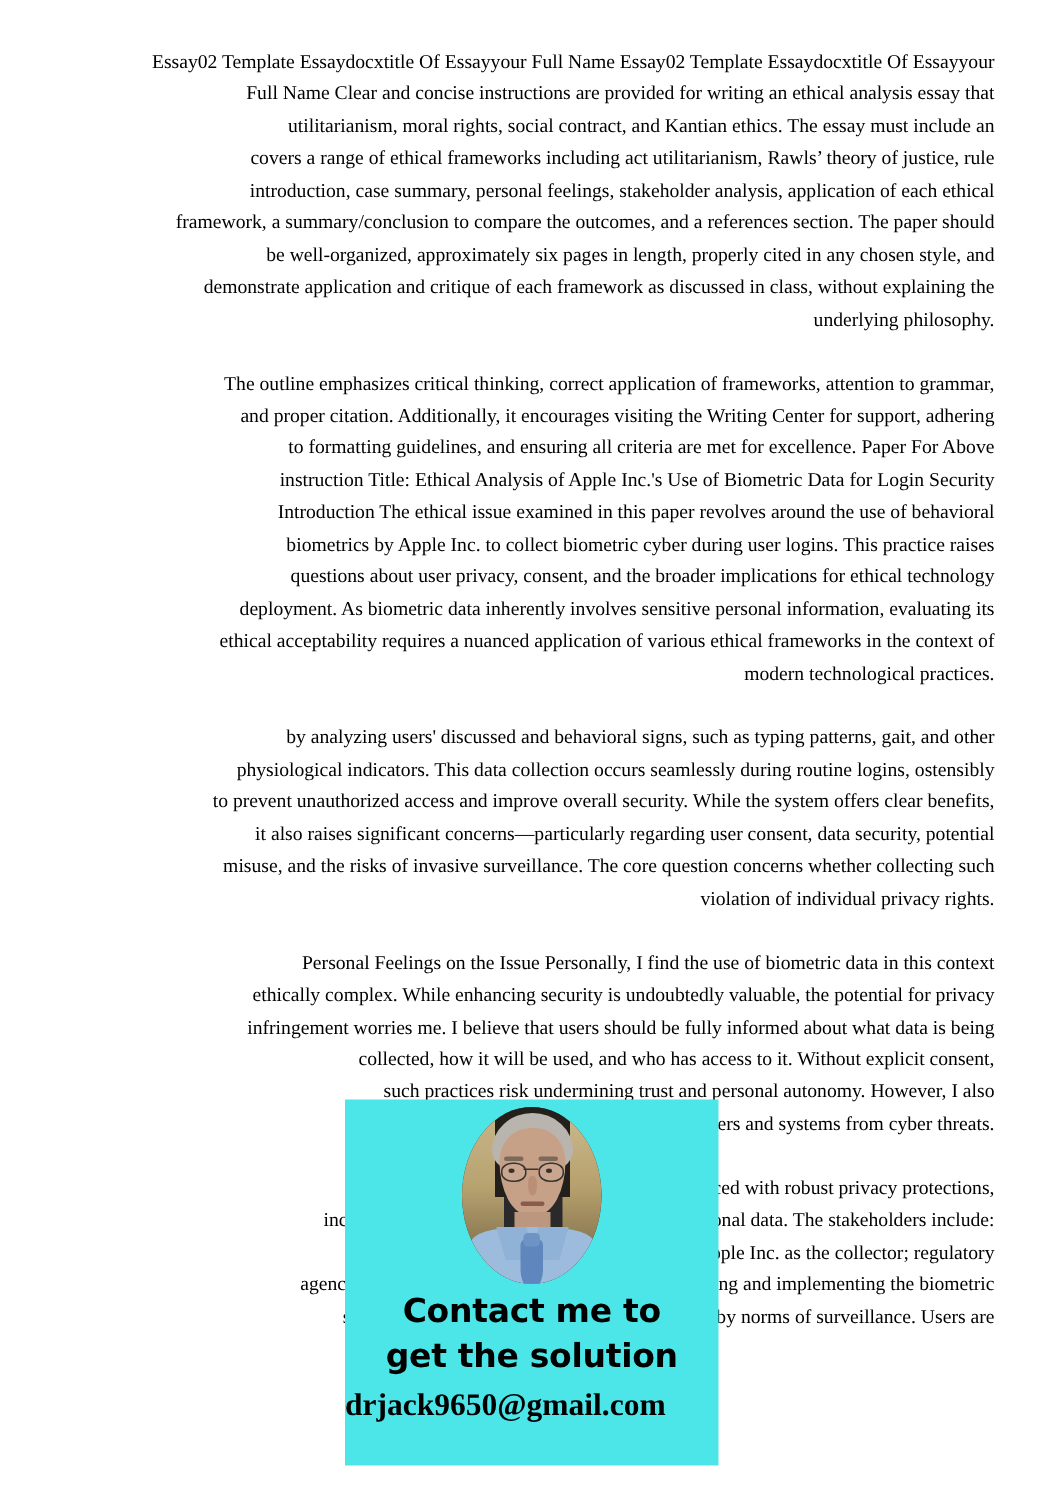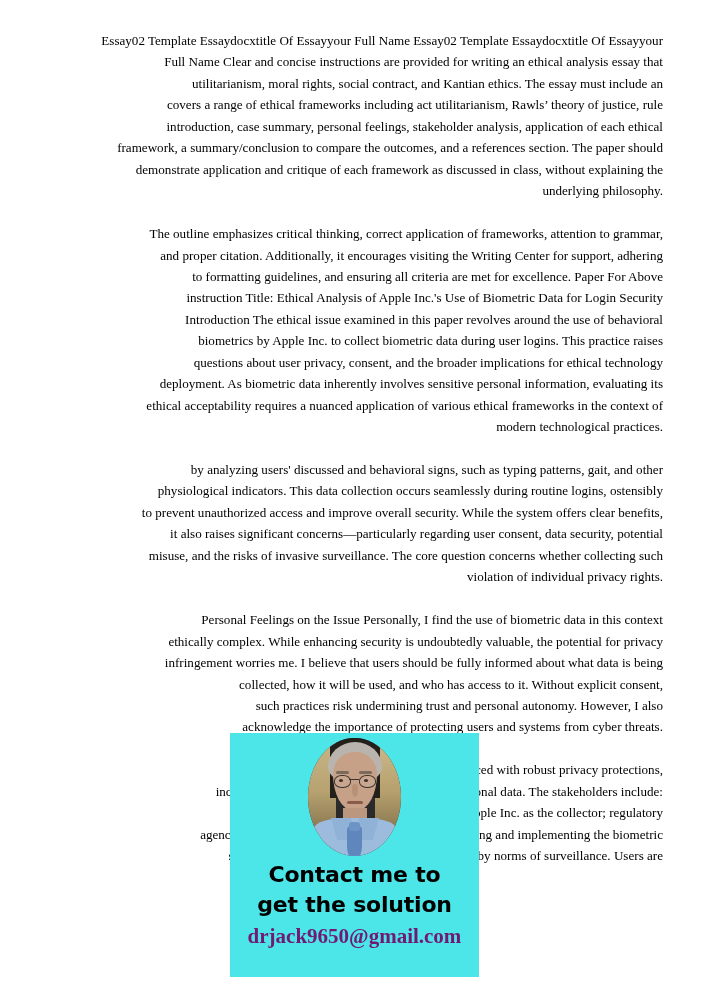--- a/index.html
+++ b/index.html
@@ -208,52 +208,52 @@
     line-height: 30px;
     color: #000000;
     letter-spacing: -0.2px;
   }
 
   #contact-email {
     position: absolute;
     left: 0;
     top: 190px;
     width: 249px;
-    text-align: center;
     font-family: "Liberation Serif", "DejaVu Serif", serif;
     font-weight: bold;
     font-size: 21px;
     line-height: 26px;
-    color: #701a75;
+    color: #000000;
   }
 </style>
 </head>
 <body>
 
 <div id="page">
 
   <div id="doc-body">
       <div class="para">
         <span class="line">Essay02 Template Essaydocxtitle Of Essayyour Full Name Essay02 Template Essaydocxtitle Of Essayyour</span>
         <span class="line">Full Name Clear and concise instructions are provided for writing an ethical analysis essay that</span>
         <span class="line">utilitarianism, moral rights, social contract, and Kantian ethics. The essay must include an</span>
         <span class="line">covers a range of ethical frameworks including act utilitarianism, Rawls’ theory of justice, rule</span>
         <span class="line">introduction, case summary, personal feelings, stakeholder analysis, application of each ethical</span>
         <span class="line">framework, a summary/conclusion to compare the outcomes, and a references section. The paper should</span>
+        <span class="line">be well-organized, approximately six pages in length, properly cited in any chosen style, and</span>
         <span class="line">demonstrate application and critique of each framework as discussed in class, without explaining the</span>
         <span class="line">underlying philosophy.</span>
       </div>
       <div class="para-gap"></div>
       <div class="para">
         <span class="line">The outline emphasizes critical thinking, correct application of frameworks, attention to grammar,</span>
         <span class="line">and proper citation. Additionally, it encourages visiting the Writing Center for support, adhering</span>
         <span class="line">to formatting guidelines, and ensuring all criteria are met for excellence. Paper For Above</span>
         <span class="line">instruction Title: Ethical Analysis of Apple Inc.'s Use of Biometric Data for Login Security</span>
         <span class="line">Introduction The ethical issue examined in this paper revolves around the use of behavioral</span>
-        <span class="line">biometrics by Apple Inc. to collect biometric data during user logins. This practice raises</span>
+        <span class="line">biometrics by Apple Inc. to collect biometric cyber during user logins. This practice raises</span>
         <span class="line">questions about user privacy, consent, and the broader implications for ethical technology</span>
         <span class="line">deployment. As biometric data inherently involves sensitive personal information, evaluating its</span>
         <span class="line">ethical acceptability requires a nuanced application of various ethical frameworks in the context of</span>
         <span class="line">modern technological practices.</span>
       </div>
       <div class="para-gap"></div>
       <div class="para">
         <span class="line">by analyzing users' discussed and behavioral signs, such as typing patterns, gait, and other</span>
         <span class="line">physiological indicators. This data collection occurs seamlessly during routine logins, ostensibly</span>
         <span class="line">to prevent unauthorized access and improve overall security. While the system offers clear benefits,</span>

